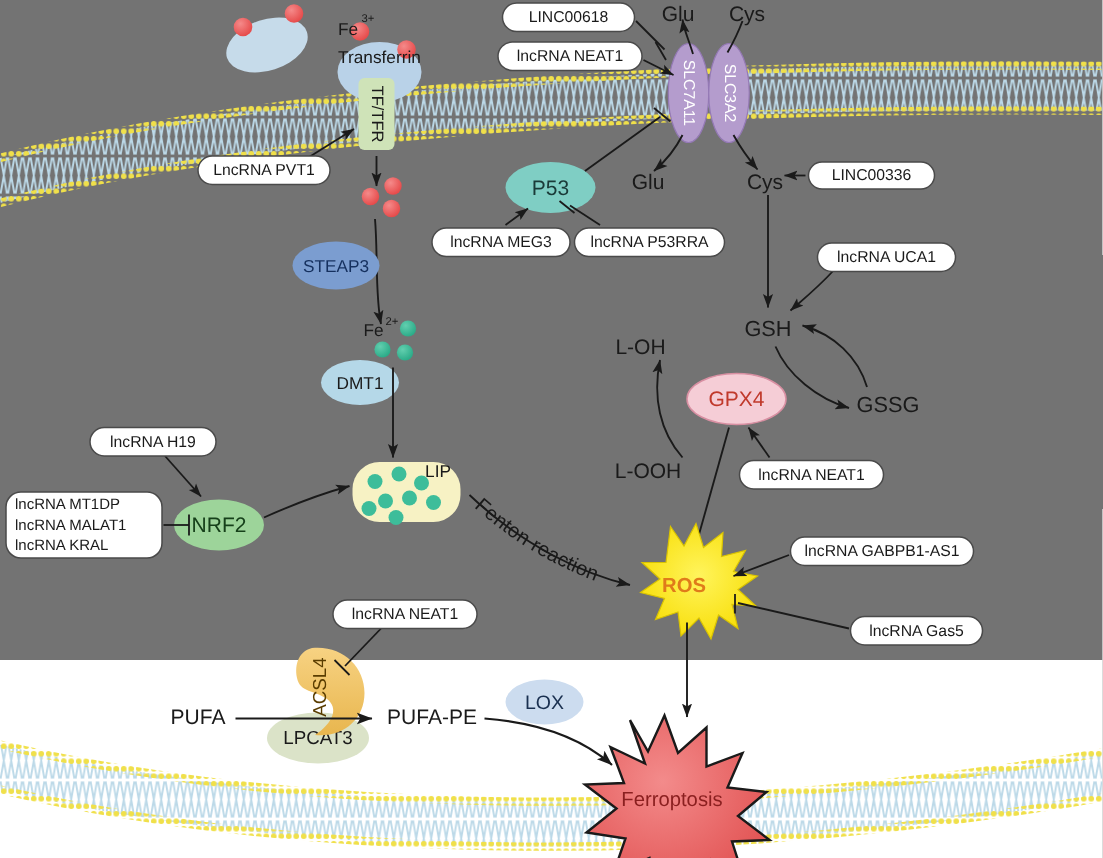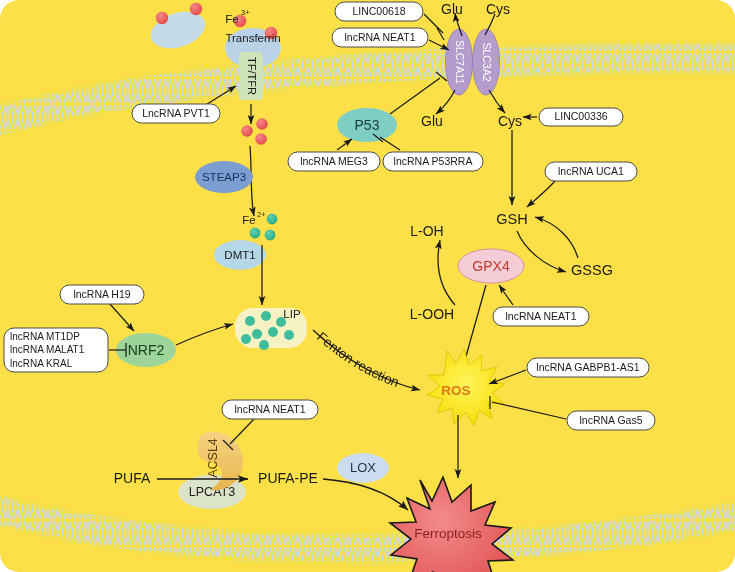--- a/index.html
+++ b/index.html
@@ -1,19 +1,19 @@
 <!DOCTYPE html>
 <html><head>
 <meta charset="utf-8">
 <title>Ferroptosis lncRNA Pathway Diagram</title>
 <style>
   html,body{margin:0;padding:0;background:#ffffff;}
   body{width:735px;height:572px;overflow:hidden;
        font-family:"Liberation Sans","DejaVu Sans",sans-serif;}
-  #stage{position:relative;width:735px;height:572px;background:#fde047;border-radius:19px;}
+  #stage{position:relative;width:735px;height:440px;background:#737373;}
   svg#canvas{position:absolute;left:0;top:0;width:735px;height:572px;}
   .lbl{font-family:"Liberation Sans","DejaVu Sans",sans-serif;}
   text{dominant-baseline:middle;}
 </style>
 </head>
 <body>
 
 <div id="stage">
 <svg id="canvas" viewBox="0 0 735 572" xmlns="http://www.w3.org/2000/svg">
   <defs>

